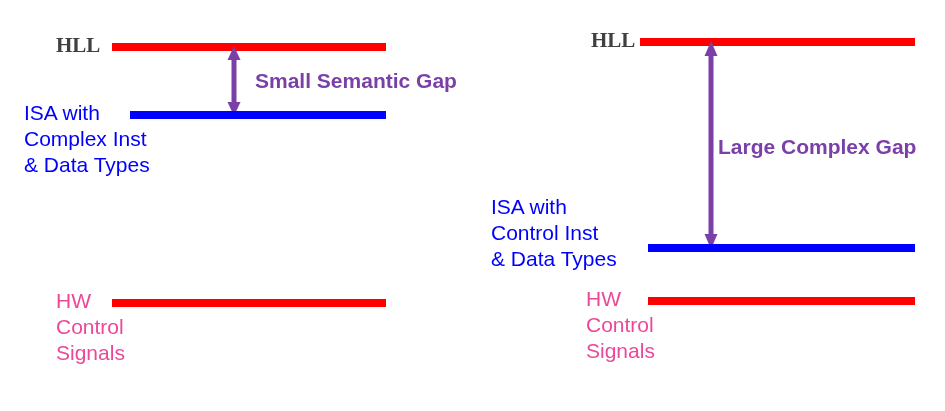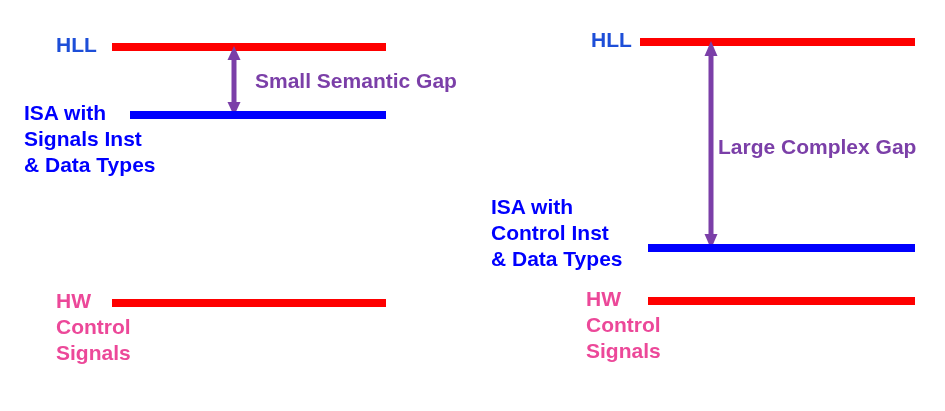--- a/index.html
+++ b/index.html
@@ -36,27 +36,27 @@
 
   
   .label {
     position: absolute;
     font-size: 21px;
     font-weight: bold;
     line-height: 26px;
     white-space: pre;
     letter-spacing: 0px;
   }
-  .label-red    { color: #1d4ed8; }
+  .label-red    { color: #404040; font-family: Liberation Serif, serif; }
   .label-purple { color: #7b3fa8; font-weight: bold; }
 
   .stack { position: absolute; }
   .stack .line {
     font-size: 21px;
-    font-weight: bold;
+    font-weight: normal;
     line-height: 26px;
     white-space: pre;
   }
   .stack-blue .line { color: #0000fe; }
   .stack-red  .line { color: #ec4899; }
 
   
   .arrow {
     position: absolute;
     overflow: visible;
@@ -75,21 +75,21 @@
     <svg class="arrow" style="left:222px; top:44px;" width="24" height="74" viewBox="0 0 24 74">
       <line x1="12" y1="10" x2="12" y2="64" stroke="#7B3FA8" stroke-width="5"></line>
       <polygon points="12,2 5.5,16 18.5,16" fill="#7B3FA8"></polygon>
       <polygon points="12,72 5.5,58 18.5,58" fill="#7B3FA8"></polygon>
     </svg>
 
     <div class="label label-purple" style="left:255px; top:68px;">Small Semantic Gap</div>
 
     <div class="stack stack-blue" style="left:24px; top:100px;">
       <div class="line">ISA with</div>
-      <div class="line">Signals Inst</div>
+      <div class="line">Complex Inst</div>
       <div class="line">&amp; Data Types</div>
     </div>
     <div class="bar bar-blue" style="left:130px; top:111px; width:256px;"></div>
 
     <div class="stack stack-red" style="left:56px; top:288px;">
       <div class="line">HW</div>
       <div class="line">Control</div>
       <div class="line">Signals</div>
     </div>
     <div class="bar bar-red" style="left:112px; top:299px; width:274px;"></div>

